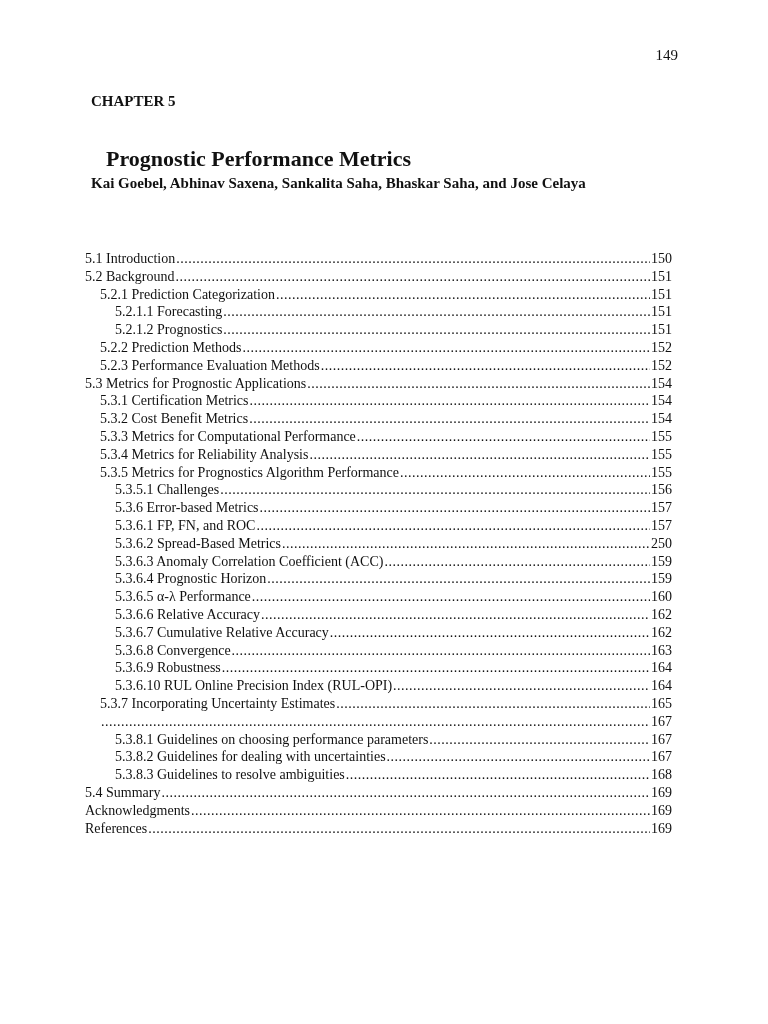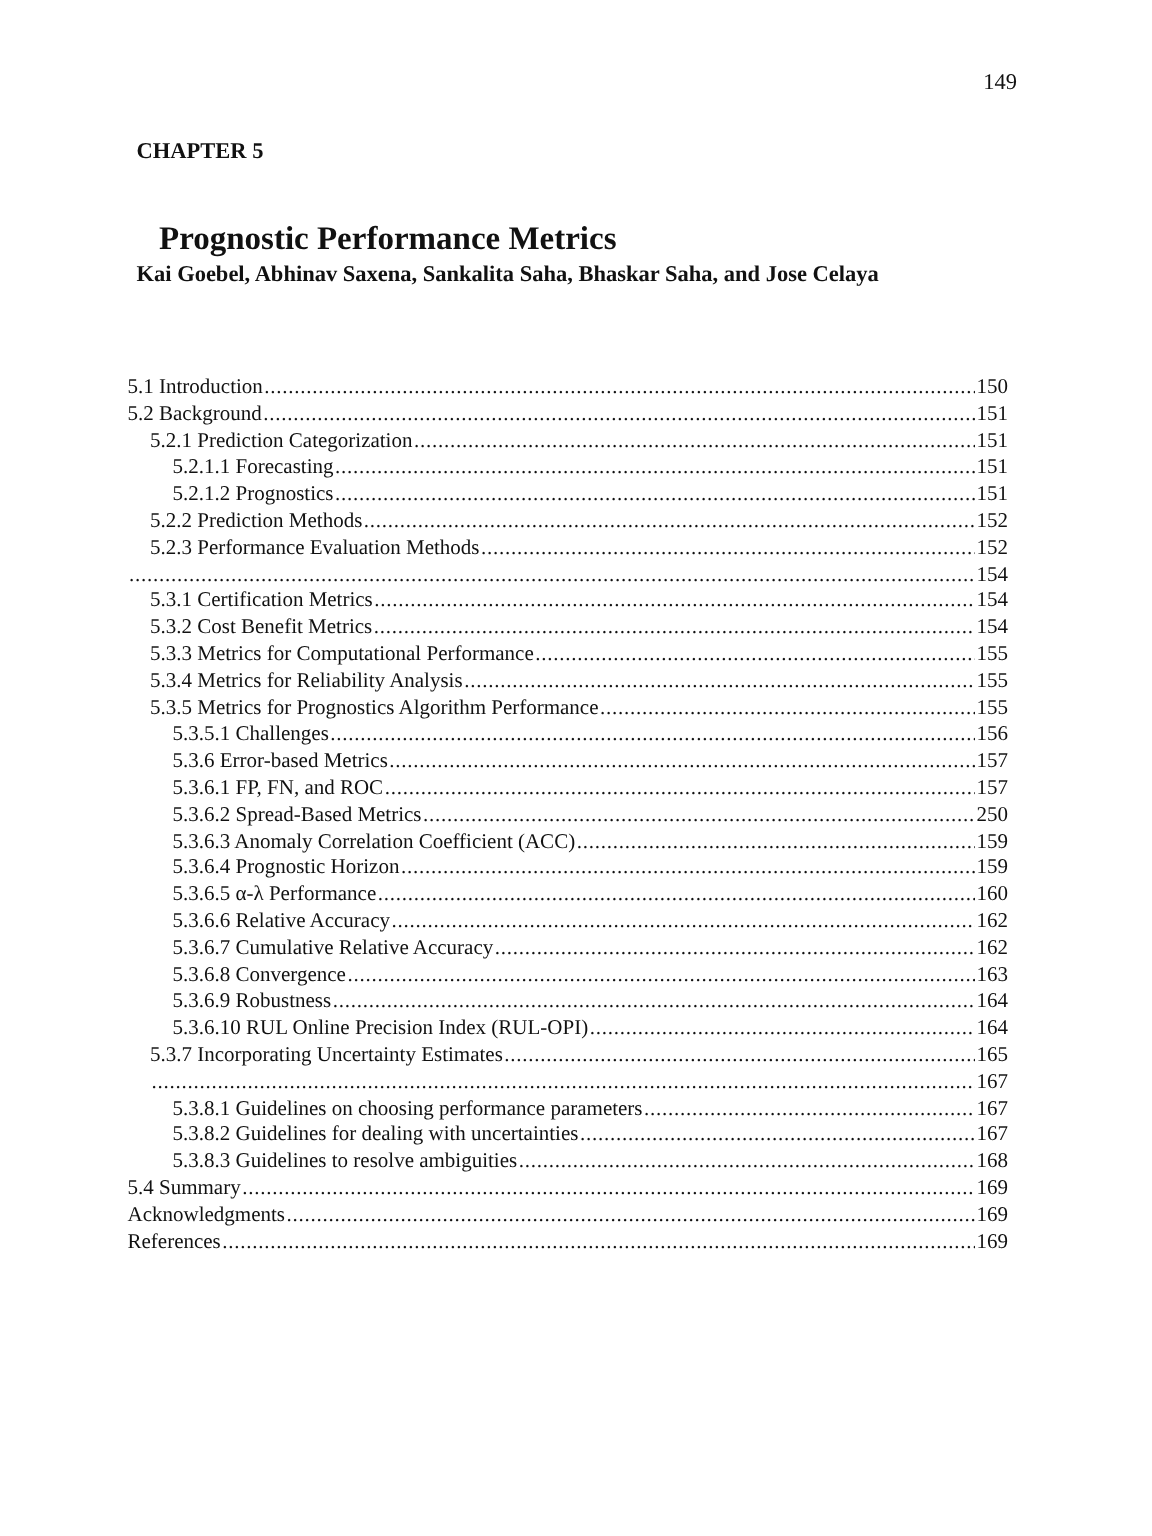--- a/index.html
+++ b/index.html
@@ -127,20 +127,21 @@
     <span class="toc-title">5.2.2 Prediction Methods</span>
     <span class="toc-leader"></span>
     <span class="toc-page">152</span>
   </li>
     <li class="toc-row level-1">
     <span class="toc-title">5.2.3 Performance Evaluation Methods</span>
     <span class="toc-leader"></span>
     <span class="toc-page">152</span>
   </li>
     <li class="toc-row level-0">
+    <span class="toc-title">5.3 Metrics for Prognostic Applications</span>
     <span class="toc-leader"></span>
     <span class="toc-page">154</span>
   </li>
     <li class="toc-row level-1">
     <span class="toc-title">5.3.1 Certification Metrics</span>
     <span class="toc-leader"></span>
     <span class="toc-page">154</span>
   </li>
     <li class="toc-row level-1">
     <span class="toc-title">5.3.2 Cost Benefit Metrics</span>

